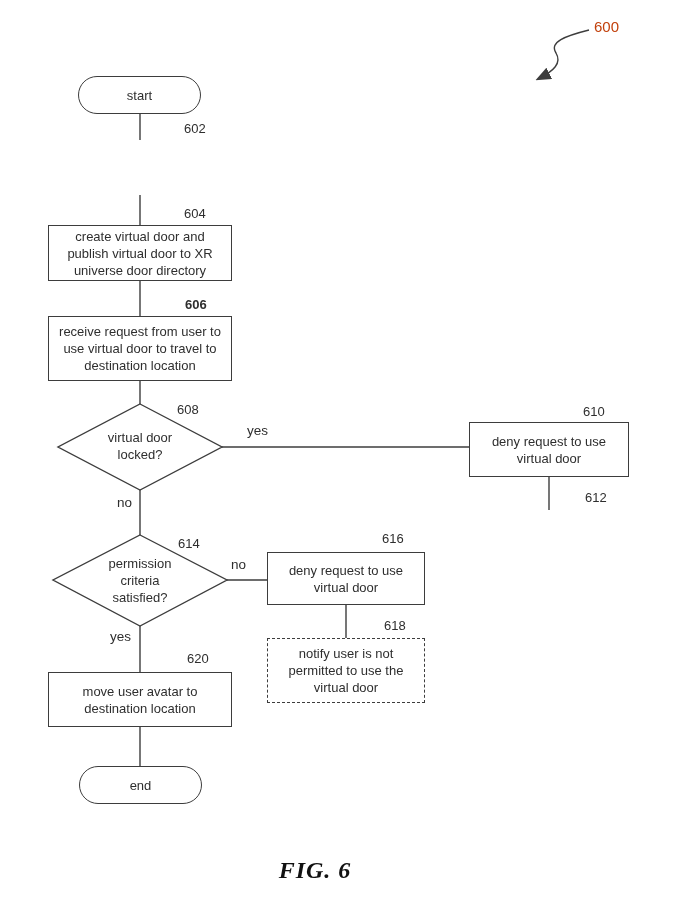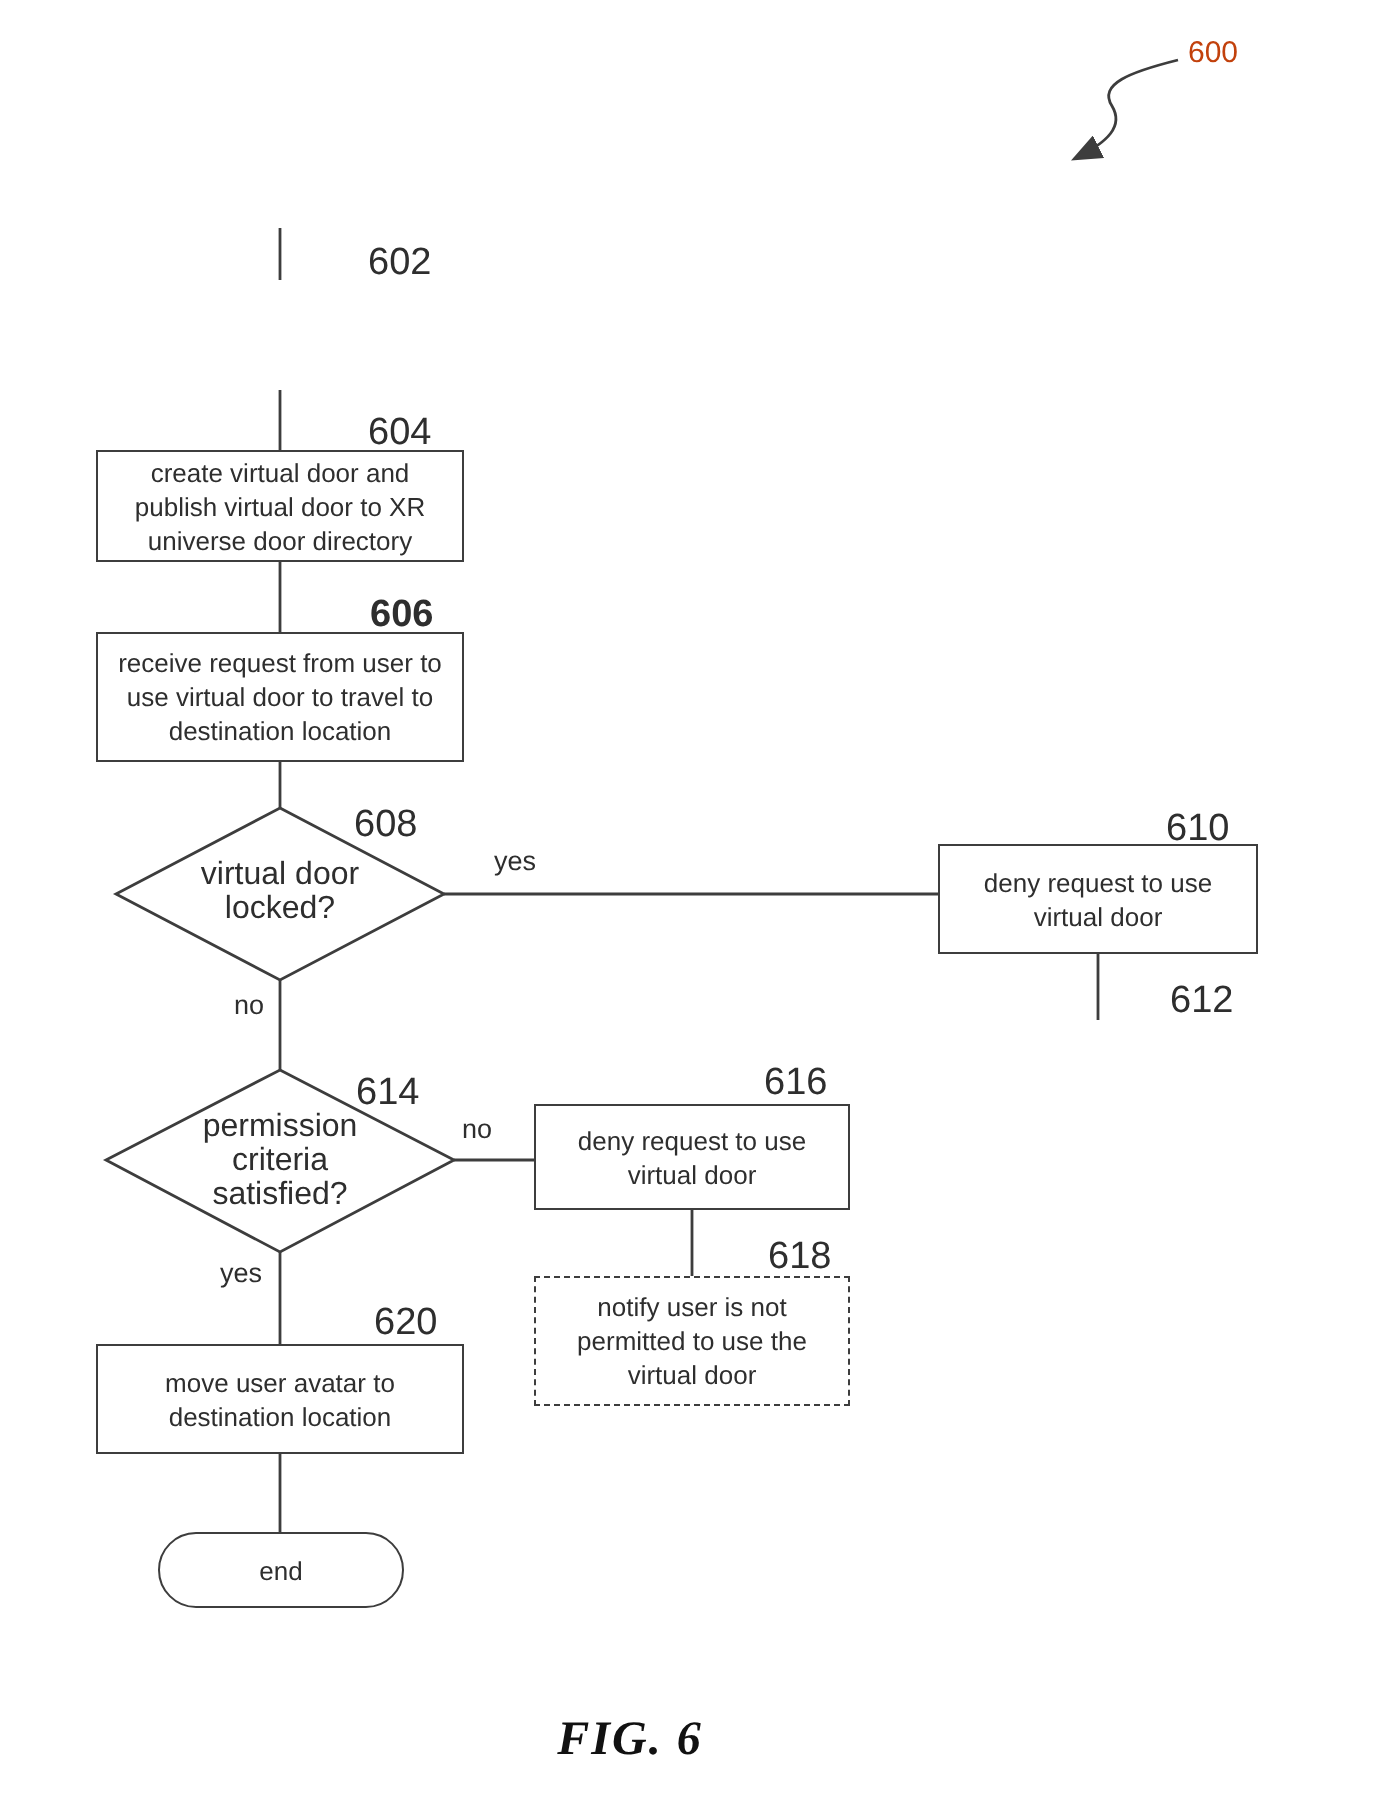--- a/index.html
+++ b/index.html
@@ -31,26 +31,26 @@
     padding: 2px 4px;
   }
   .node.dashed { border-style: dashed; }
   .node.terminator { border-radius: 19px; }
   .diamond-text {
     position: absolute;
     display: flex;
     align-items: center;
     justify-content: center;
     text-align: center;
-    font-size: 16px;
+    font-size: 13px;
     line-height: 17px;
   }
   .ref-label {
     position: absolute;
-    font-size: 19px;
+    font-size: 13px;
     color: #2e2e2e;
   }
   .edge-label {
     position: absolute;
     font-size: 13.5px;
     color: #2e2e2e;
   }
   .fig-ref {
     position: absolute;
     font-size: 15px;
@@ -109,20 +109,21 @@
     <line x1="346" y1="605" x2="346" y2="638" stroke="#3d3d3d" stroke-width="1.4"></line>
 
     <polygon points="140,404 222,447 140,490 58,447" fill="#ffffff" stroke="#3d3d3d" stroke-width="1.4"></polygon>
     <polygon points="140,535 227,580 140,626 53,580" fill="#ffffff" stroke="#3d3d3d" stroke-width="1.4"></polygon>
 
     <path d="M 589 30 C 565 36 549 42 556 53 C 562 63 554 71 538 79" fill="none" stroke="#3d3d3d" stroke-width="1.4" marker-end="url(#arrowhead)"></path>
   </svg>
 
   <div class="fig-ref" style="left:594px; top:18px;">600</div>
 
+  <div class="node terminator n-start">start</div>
 
   <div class="ref-label" style="left:184px; top:121px;">602</div>
 
   <div class="ref-label" style="left:184px; top:206px;">604</div>
   <div class="node n-604">create virtual door and publish virtual door to XR universe door directory</div>
 
   <div class="ref-label" style="left:185px; top:297px;font-weight:bold;">606</div>
   <div class="node n-606">receive request from user to use virtual door to travel to destination location</div>
 
   <div class="ref-label" style="left:177px; top:402px;">608</div>

